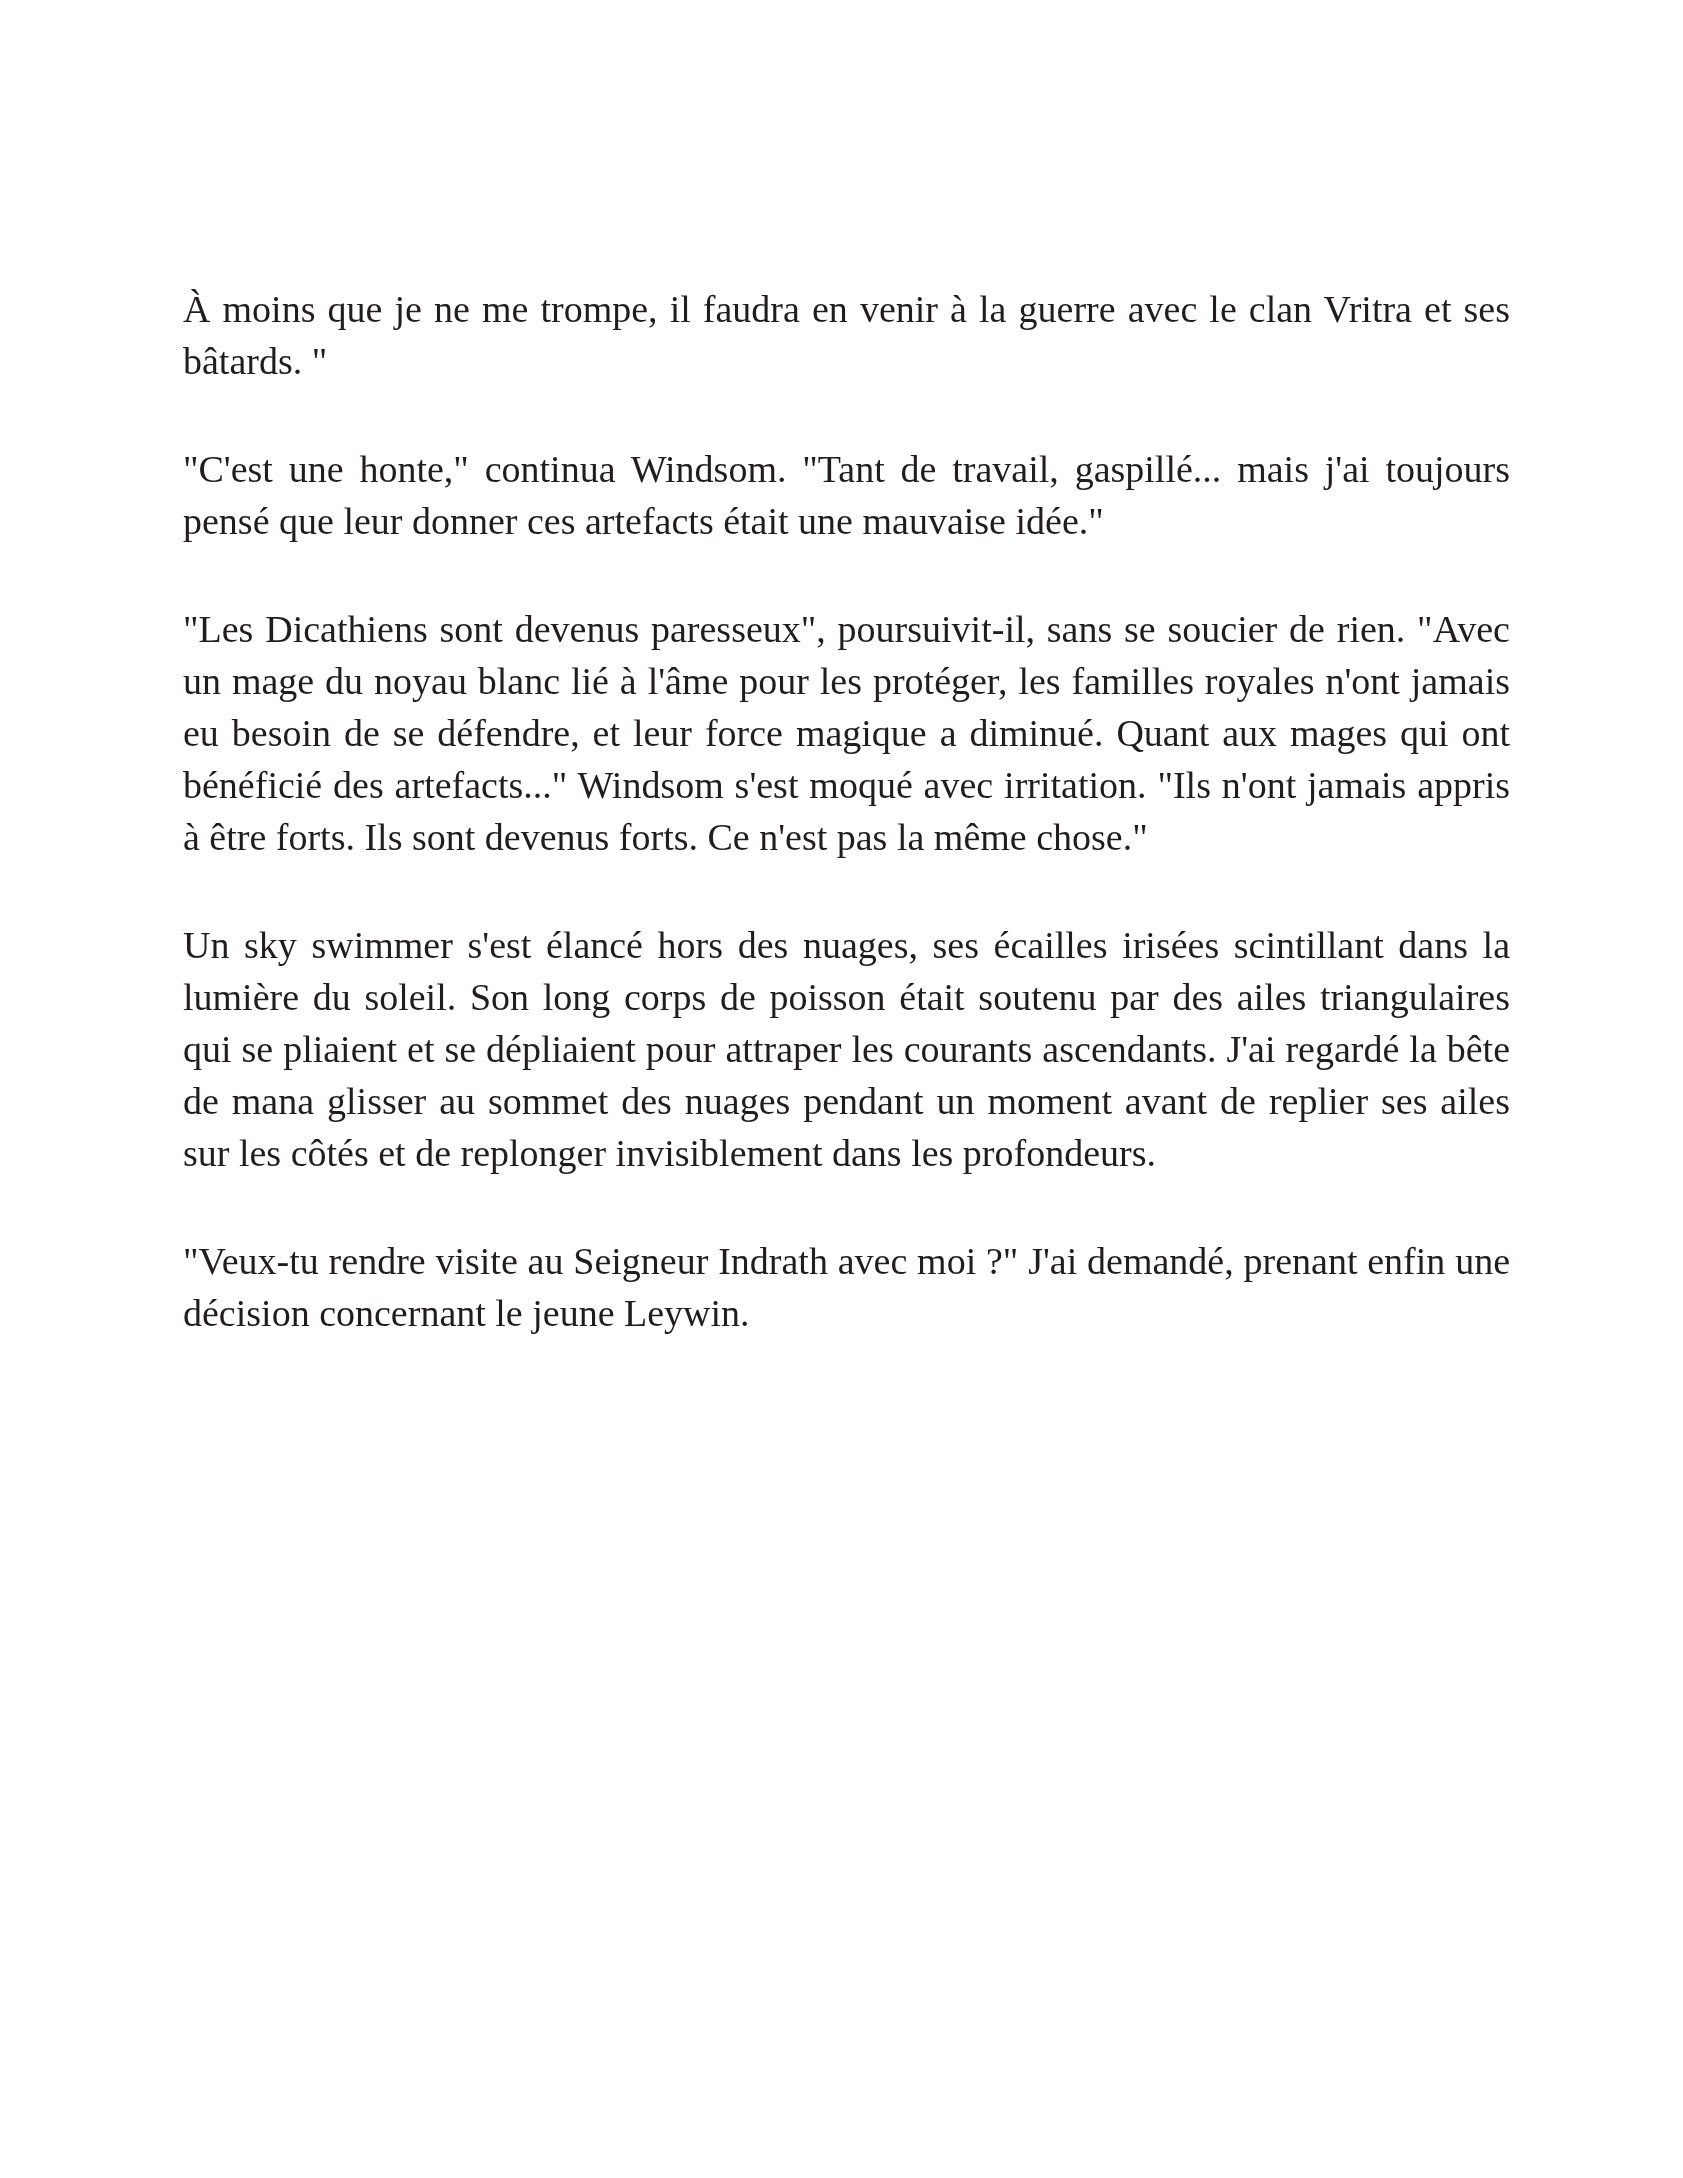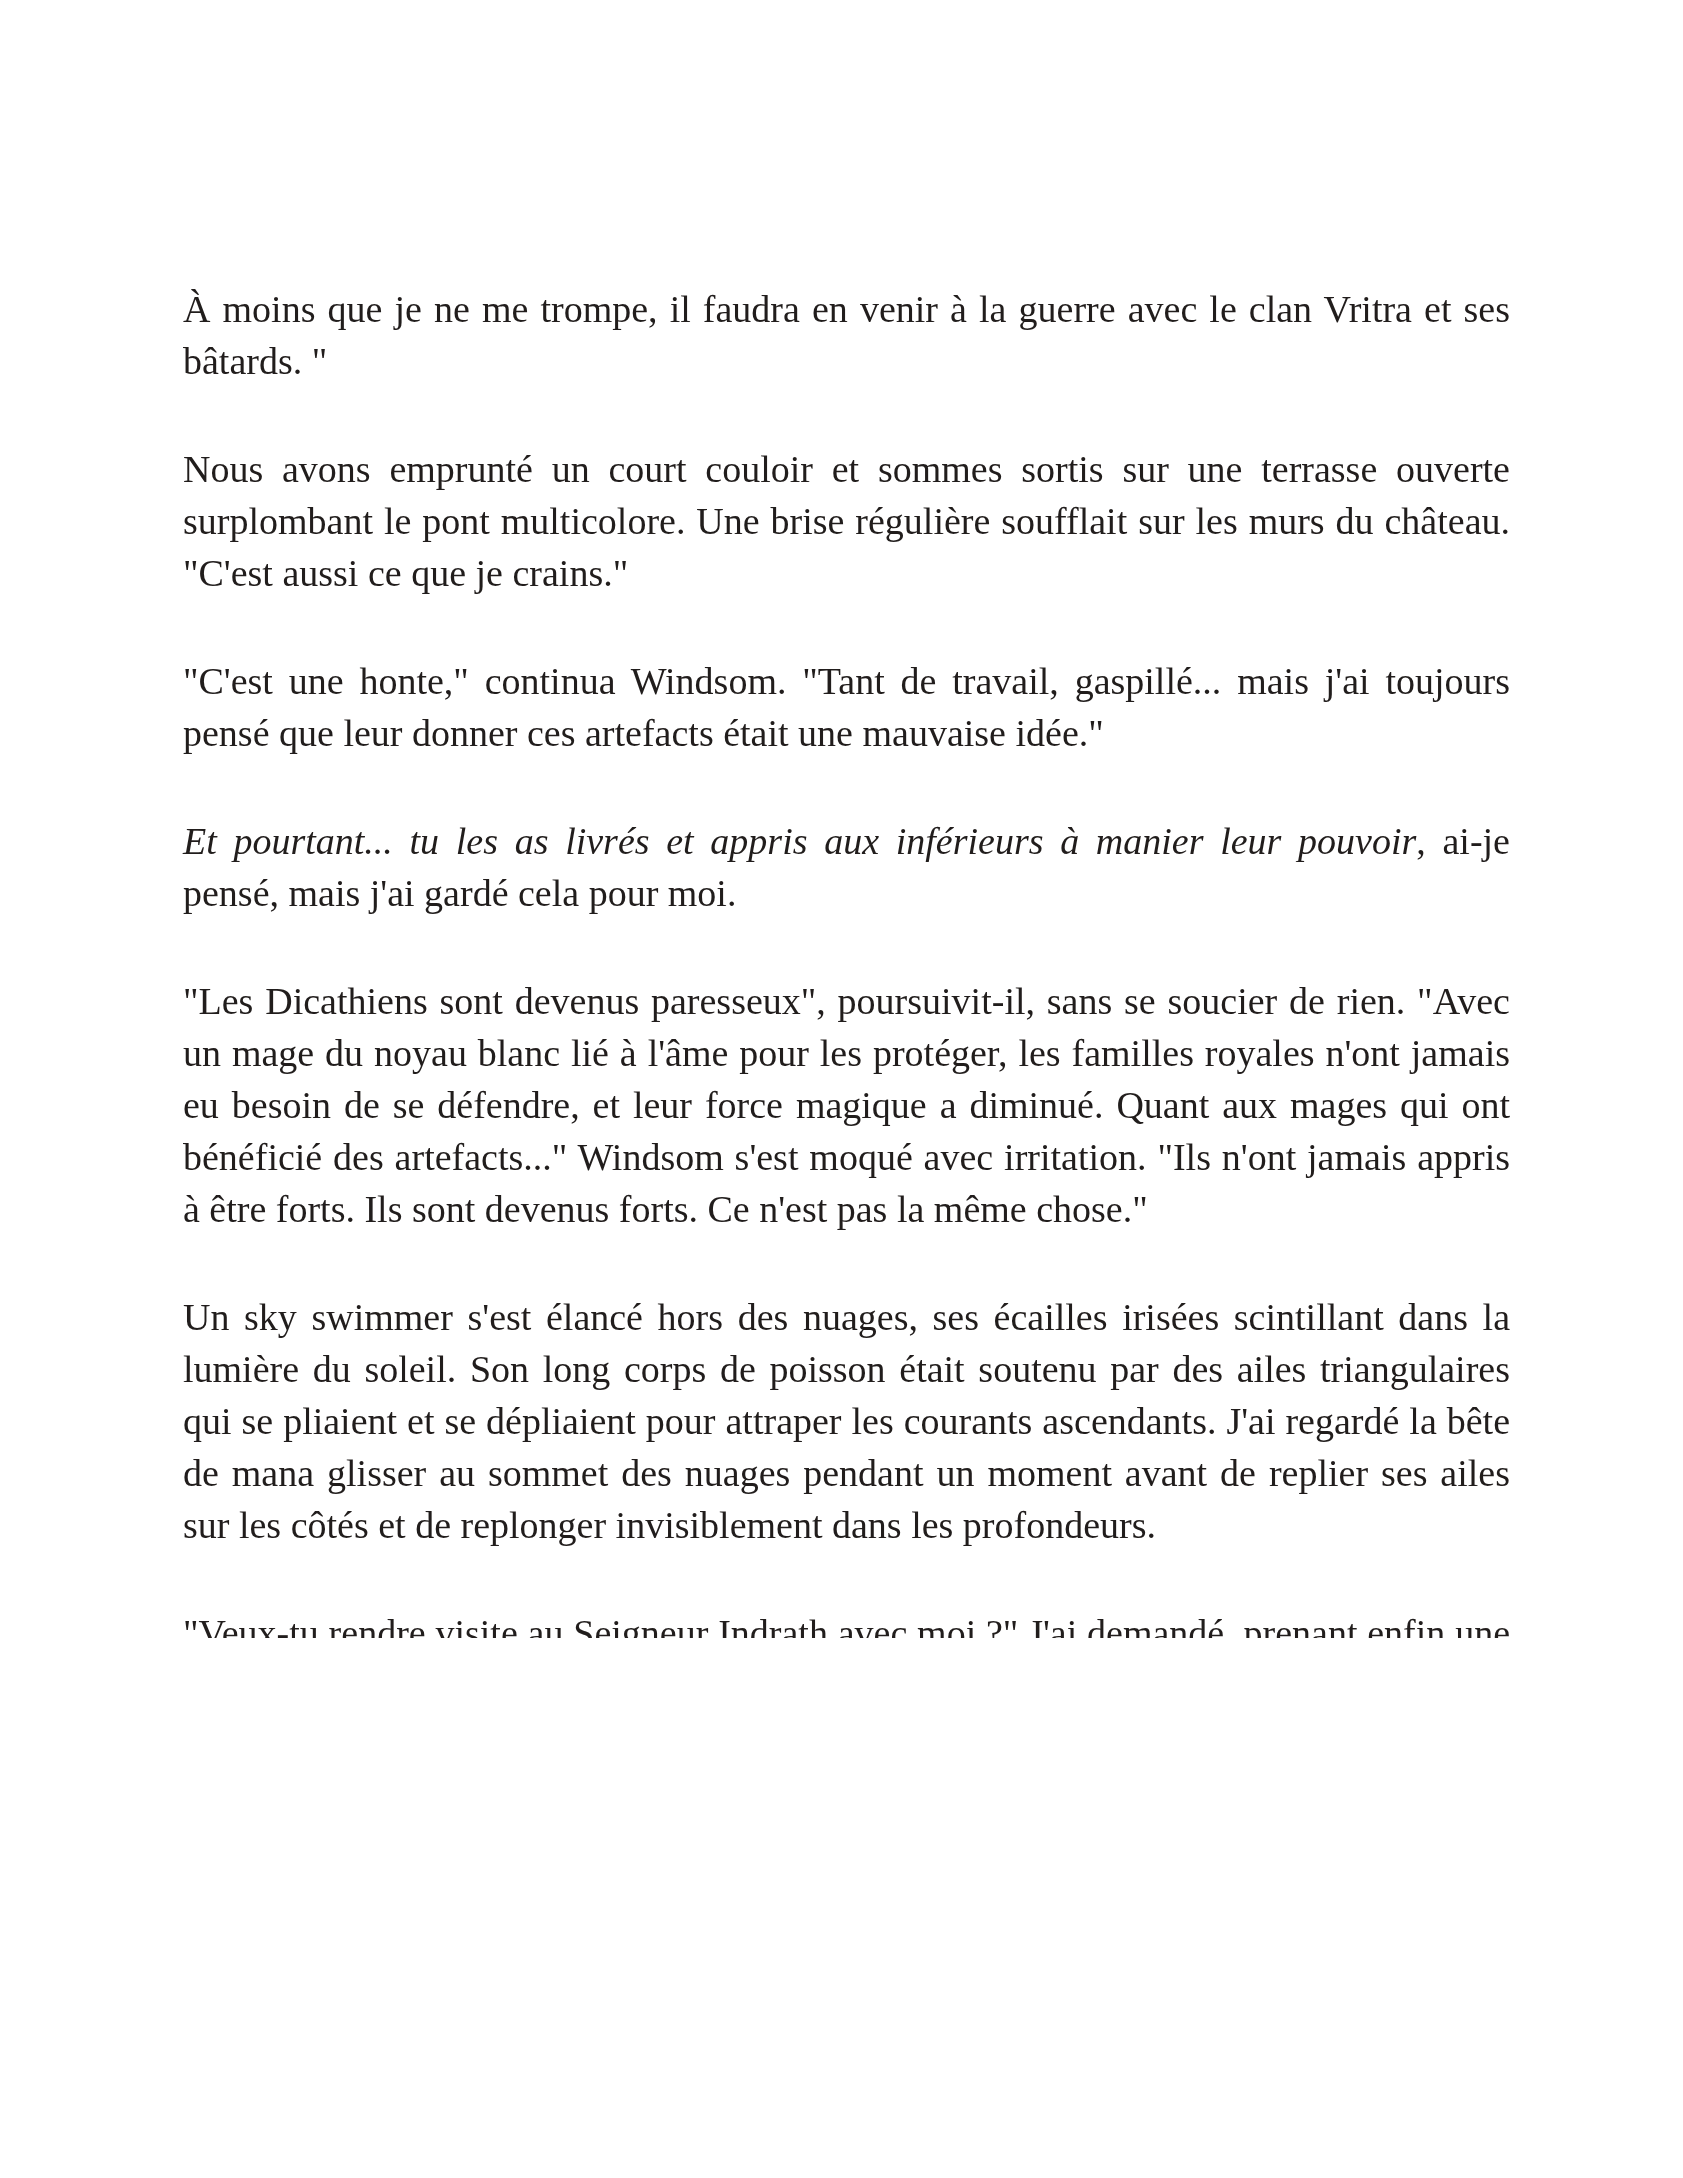--- a/index.html
+++ b/index.html
@@ -36,21 +36,19 @@
   .text-column em {
     font-style: italic;
   }
 </style>
 </head>
 <body>
 
 <div class="page">
   <div class="text-column">
     <p>À moins que je ne me trompe, il faudra en venir à la guerre avec le clan Vritra et ses bâtards. "</p>
-    <p>Nous avons emprunté un court couloir et sommes sortis sur une terrasse ouverte surplombant le pont multicolore. Une brise régulière soufflait sur les murs du château. "C'est aussi ce que je crains."</p>
     <p>"C'est une honte," continua Windsom. "Tant de travail, gaspillé... mais j'ai toujours pensé que leur donner ces artefacts était une mauvaise idée."</p>
-    <p><em>Et pourtant... tu les as livrés et appris aux inférieurs à manier leur pouvoir</em><span>, ai-je pensé, mais j'ai gardé cela pour moi.</span></p>
     <p>"Les Dicathiens sont devenus paresseux", poursuivit-il, sans se soucier de rien. "Avec un mage du noyau blanc lié à l'âme pour les protéger, les familles royales n'ont jamais eu besoin de se défendre, et leur force magique a diminué. Quant aux mages qui ont bénéficié des artefacts..." Windsom s'est moqué avec irritation. "Ils n'ont jamais appris à être forts. Ils sont devenus forts. Ce n'est pas la même chose."</p>
     <p>Un sky swimmer s'est élancé hors des nuages, ses écailles irisées scintillant dans la lumière du soleil. Son long corps de poisson était soutenu par des ailes triangulaires qui se pliaient et se dépliaient pour attraper les courants ascendants. J'ai regardé la bête de mana glisser au sommet des nuages pendant un moment avant de replier ses ailes sur les côtés et de replonger invisiblement dans les profondeurs.</p>
     <p>"Veux-tu rendre visite au Seigneur Indrath avec moi ?" J'ai demandé, prenant enfin une décision concernant le jeune Leywin.</p>
   </div>
 </div>
 
 
 </body></html>

